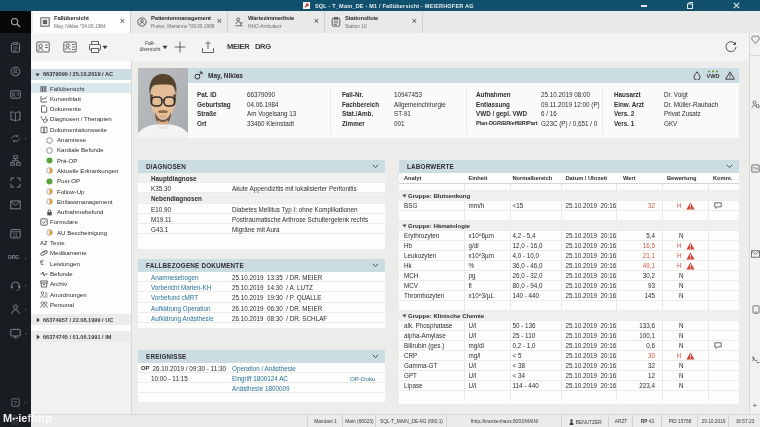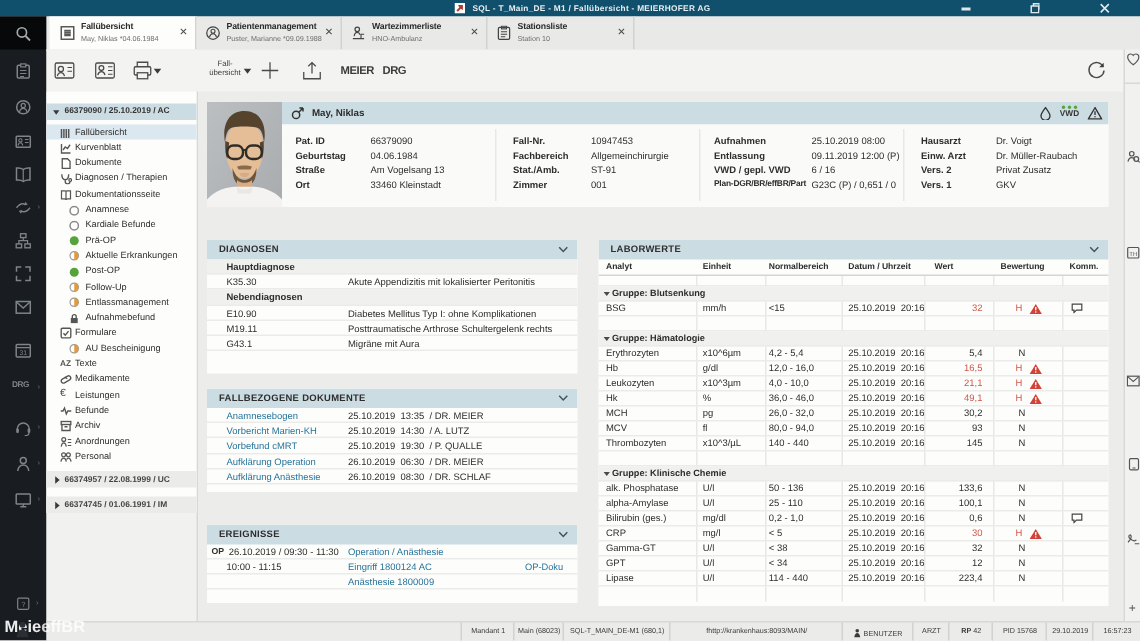--- a/index.html
+++ b/index.html
@@ -821,17 +821,17 @@
       <div class="tx">PID 15768</div>
     </div>
   <div class="stseg" style="left:666px;width:31px;">
       <div class="tx">29.10.2019</div>
     </div>
   <div class="stseg" style="left:697px;width:32px;">
       <div class="tx">16:57:23</div>
     </div>
 </div>
 
-<div class="abs" style="left:3px;top:412px;font-size:11px;font-weight:bold;font-family:'Liberation Sans',sans-serif;white-space:nowrap;"><span style="color:rgba(248,248,248,0.95)">Meie</span><span style="color:rgba(255,255,255,0.8)">effBR</span></div>
+<div class="abs" style="left:3px;top:412px;font-size:11px;font-weight:bold;font-family:'Liberation Sans',sans-serif;white-space:nowrap;"><span style="color:rgba(248,248,248,0.95)">Meie</span><span style="color:rgba(255,255,255,0.8)">fhttp</span></div>
 <svg class="abs" style="left:10px;top:414px" width="10" height="11" viewBox="0 0 10 11">
     <circle cx="5" cy="2.5" r="2" fill="#2b2e32"></circle>
     <path d="M1 11C1.4 7.5 2.9 5.7 5 5.7s3.6 1.8 4 5.3Z" fill="#2b2e32"></path>
   </svg>
 
 </body></html>

